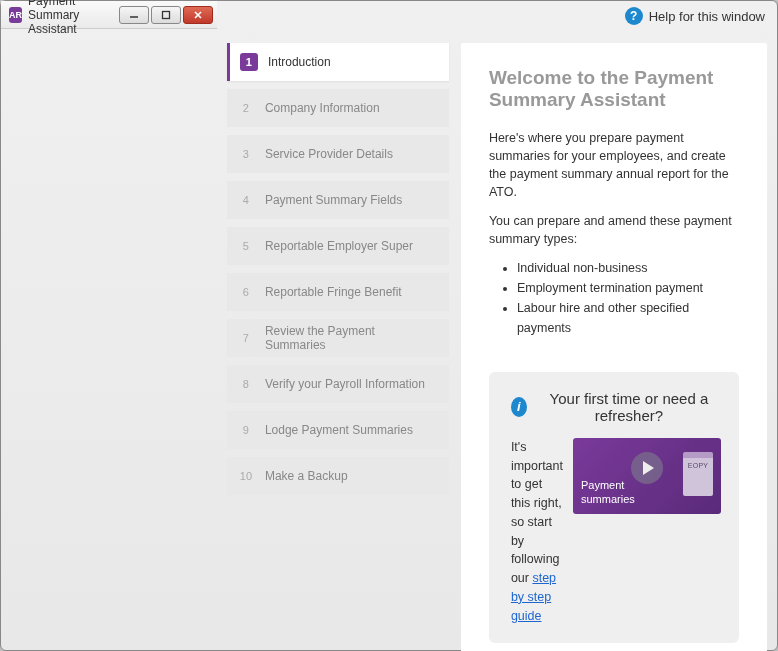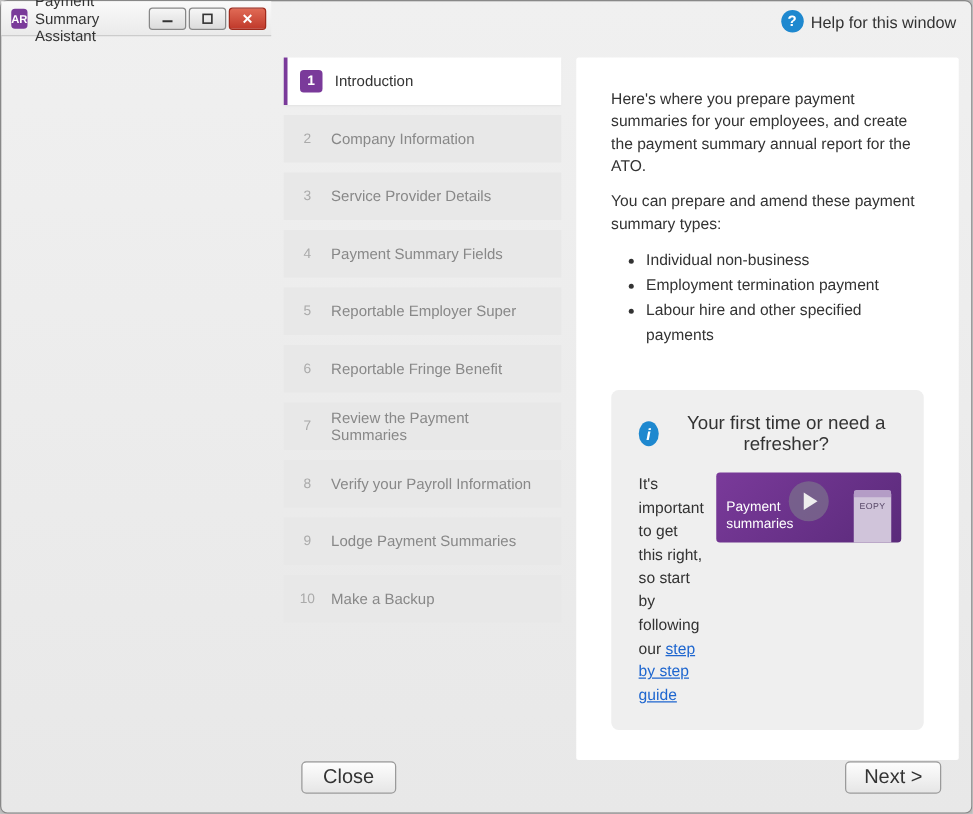--- a/index.html
+++ b/index.html
@@ -134,21 +134,21 @@
 .callout-head { display:flex; align-items:center; gap:10px; margin-bottom:14px;}
 .callout-head .ico {
   width:20px;height:20px;border-radius:50%;background:#1e88cf;color:#fff;
   display:flex;align-items:center;justify-content:center;font-weight:bold;font-style:italic;font-size:13px;
 }
 .callout-head .title { font-size:15px; color:#333;text-align:center; }
 .callout-body { display:flex; gap:10px; align-items:flex-start; }
 .callout-text { font-size: 12.5px; line-height:1.5; flex:1; }
 .callout-text a { color:#1e66cf; }
 .video-thumb {
-  width: 148px; height: 56px;
+  width: 148px; height: 76px;
   background: linear-gradient(135deg,#7a3a9a 0%, #5a2a7a 100%);
   border-radius: 3px;
   position: relative;
   color:#fff;
   font-size: 11px;
   overflow:hidden;
 }
 .video-thumb .play {
   position:absolute; left:50%; top:40%; transform:translate(-50%,-50%);
   width:32px;height:32px;border-radius:50%;background:rgba(120,100,140,.9);
@@ -258,20 +258,21 @@
             <div class="num">9</div>
             <div>Lodge Payment Summaries</div>
           </div>
           <div class="step">
             <div class="num">10</div>
             <div>Make a Backup</div>
           </div>
         </div>
 
       <div class="main">
+        <h1>Welcome to the Payment Summary Assistant</h1>
         <p>Here's where you prepare payment summaries for your employees, and create the payment summary annual report for the ATO.</p>
         <p>You can prepare and amend these payment summary types:</p>
         <ul id="bullets">
             <li>Individual non-business</li>
             <li>Employment termination payment</li>
             <li>Labour hire and other specified payments</li>
           </ul>
 
         <div class="callout">
           <div class="callout-head">

